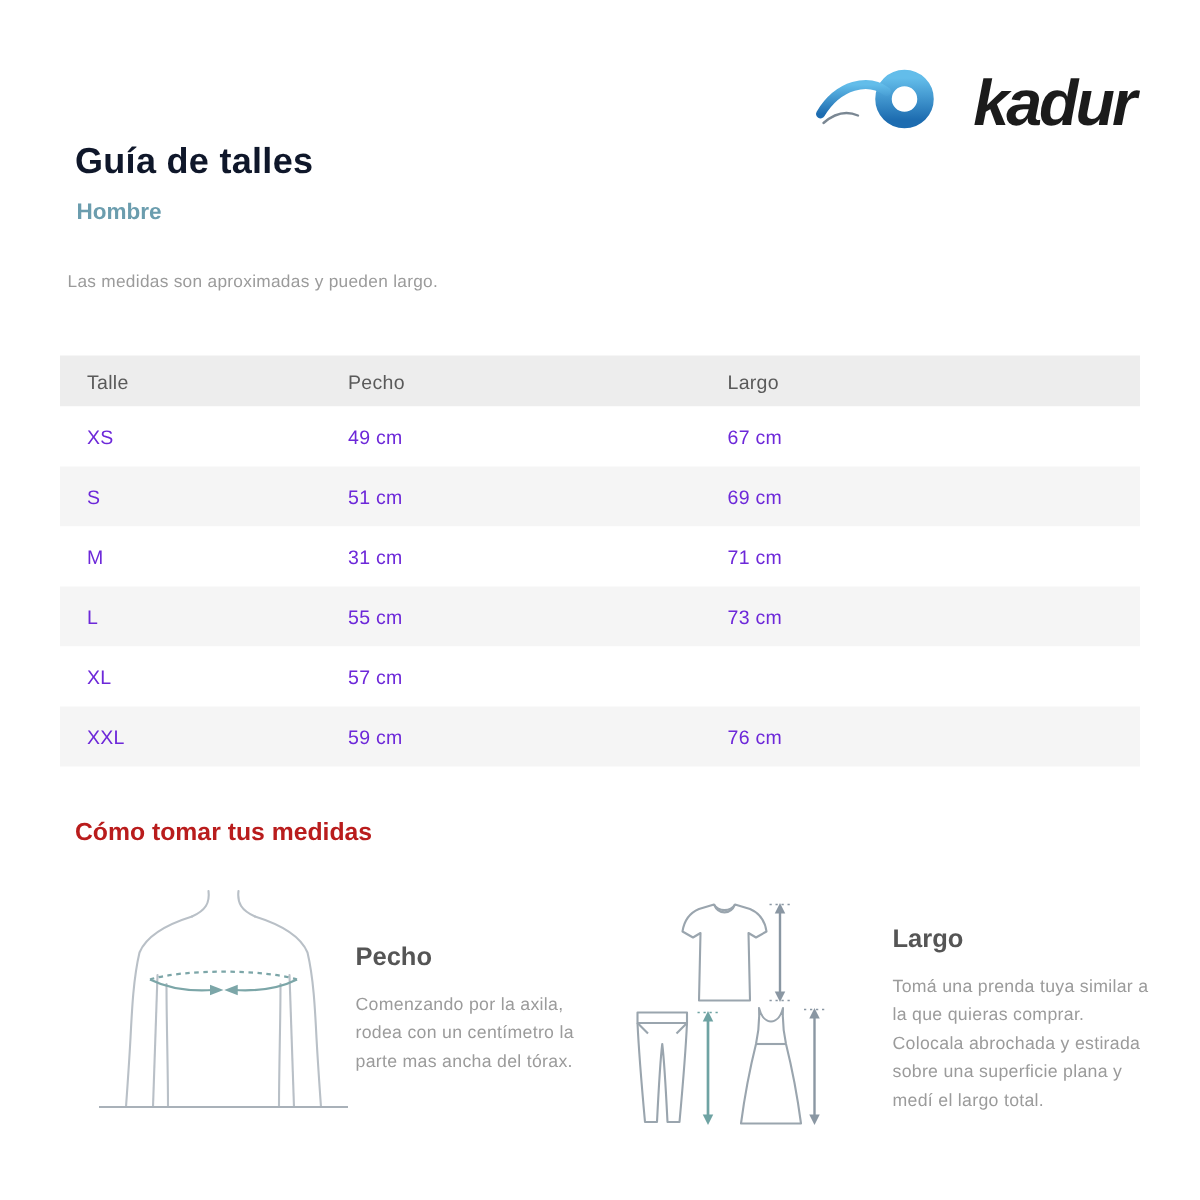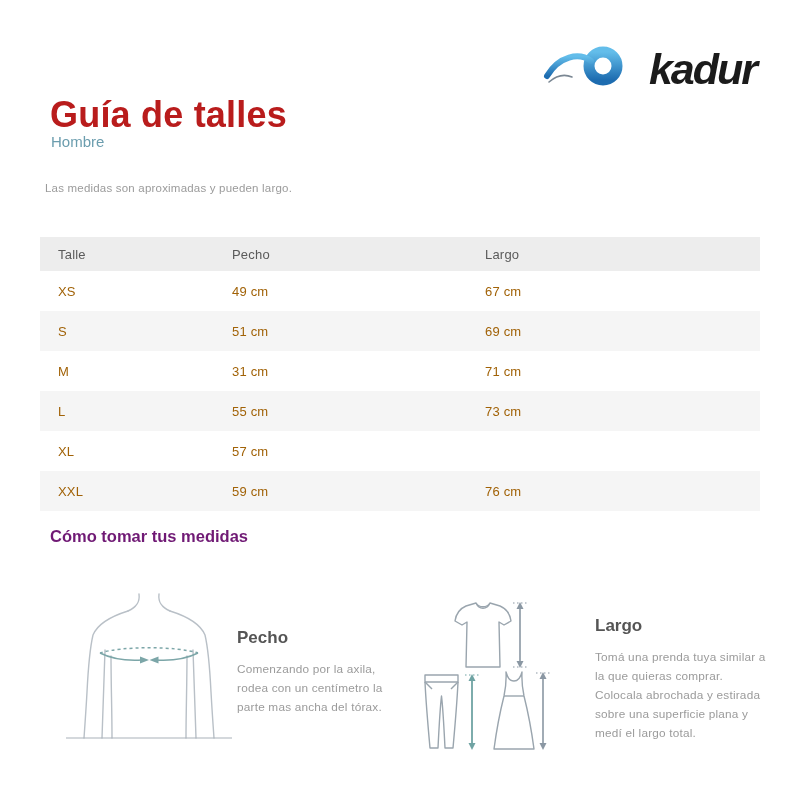--- a/index.html
+++ b/index.html
@@ -8,37 +8,37 @@
   .page {
     position:relative; width:800px; height:800px; background:#fff;
     overflow:hidden; margin:0 auto;
   }
 
   
   .logo { position:absolute; top:42px; right:44px; display:flex; align-items:center; gap:22px; }
   .logo-text { font-size:43px; font-weight:bold; font-style:italic; color:#1b1b1b; letter-spacing:-2px; }
 
   
-  .page-title { position:absolute; left:50px; top:94px; font-size:36px; font-weight:bold; color:#b91c1c; letter-spacing:0.2px; }
-  .page-subtitle { position:absolute; left:51px; top:133px; font-size:15px; font-weight:400; color:#6b9dae; }
+  .page-title { position:absolute; left:50px; top:94px; font-size:24px; font-weight:bold; color:#0f172a; letter-spacing:0.2px; }
+  .page-subtitle { position:absolute; left:51px; top:133px; font-size:15px; font-weight:700; color:#6b9dae; }
   .page-note { position:absolute; left:45px; top:182px; font-size:11.5px; color:#9b9b9b; letter-spacing:0.2px; }
 
   
   .size-table { position:absolute; left:40px; top:237px; width:720px; }
   .t-row { display:flex; align-items:center; height:40px; background:#ffffff; }
   .t-head { height:34px; background:#ededed; }
   .t-row.alt { background:#f5f5f5; }
-  .cell { font-size:13px; color:#a16207; letter-spacing:0.2px; }
+  .cell { font-size:13px; color:#6d28d9; letter-spacing:0.2px; }
   .t-head .cell { color:#5a5a5a; }
   .c1 { width:192px; padding-left:18px; }
   .c2 { width:253px; }
   .c3 { flex:1; }
 
   
-  .section-title { position:absolute; left:50px; top:527px; font-size:16.5px; font-weight:bold; color:#701a75;text-align:center; }
+  .section-title { position:absolute; left:50px; top:546px; font-size:16.5px; font-weight:bold; color:#b91c1c;text-align:center; }
 
   .measure-block h4 { font-size:17px; font-weight:bold; color:#555; margin-bottom:12px; }
   .measure-block p { font-size:11.8px; color:#9b9b9b; line-height:1.6; letter-spacing:0.2px; }
   .pecho-block { position:absolute; left:237px; top:628px; width:170px; }
   .largo-block { position:absolute; left:595px; top:616px; width:172px; }
 
   .torso-fig { position:absolute; left:60px; top:590px; }
   .garments-fig { position:absolute; left:420px; top:596px; }
 
   svg { display:block; }

